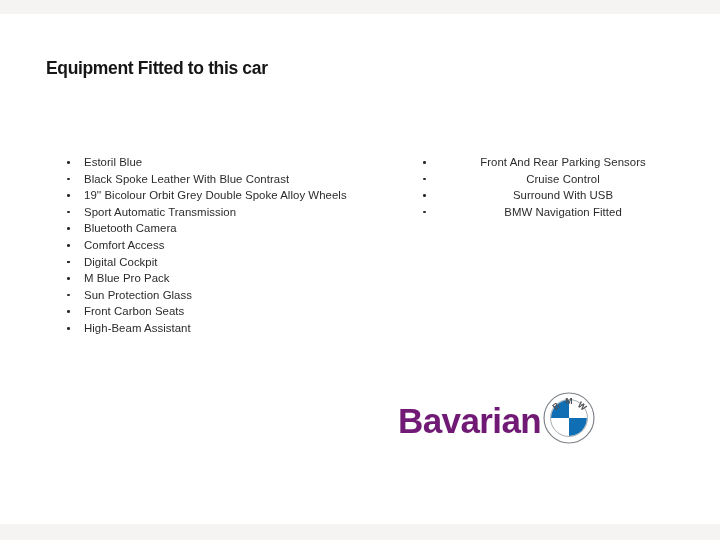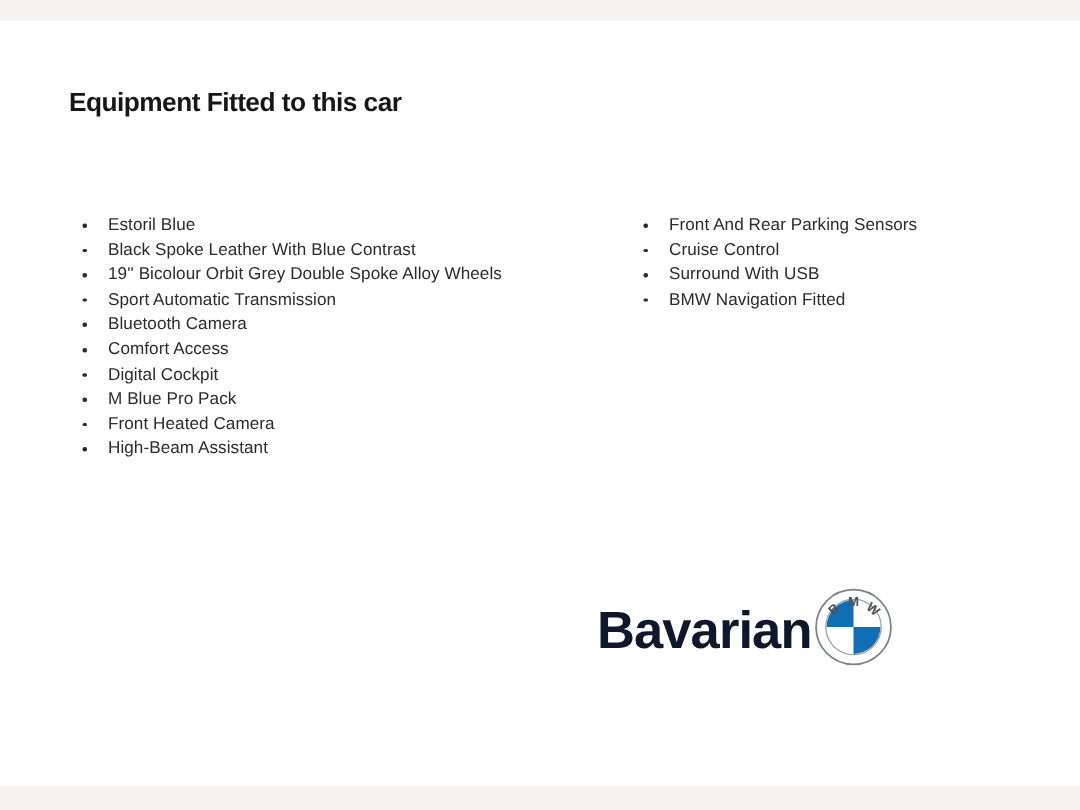--- a/index.html
+++ b/index.html
@@ -60,26 +60,27 @@
 
   .col {
     position: absolute;
     top: 0;
   }
   .col-left {
     left: 46px;
     width: 330px;
   }
   .col-right {
-    left: 420px;
+    left: 402px;
     width: 300px;
+    text-align: center;
   }
 
   ul.equip-list {
-    margin: 4px;
+    margin: 16px;
     padding: 0;
     list-style: none;
   }
 
   ul.equip-list li {
     position: relative;
     padding-left: 22px;
     margin: 0 0 0 0;
     font-size: 11.4px;
     line-height: 16.6px;
@@ -104,21 +105,21 @@
     width: 200px;
     height: 58px;
   }
 
   .brand-word {
     position: absolute;
     left: 0;
     top: 9px;
     font-size: 35px;
     font-weight: bold;
-    color: #0f172a;
+    color: #701a75;
     letter-spacing: -0.6px;
     line-height: 40px;
     white-space: nowrap;
   }
 
   .brand-mark {
     position: absolute;
     left: 145px;
     top: 0;
     width: 52px;
@@ -143,21 +144,22 @@
       <ul class="equip-list">
         <li><span class="bullet"></span><span>Estoril Blue</span></li>
         <li><span class="bullet"></span><span>Black Spoke Leather With Blue Contrast</span></li>
         <li><span class="bullet"></span><span>19'' Bicolour Orbit Grey Double Spoke Alloy Wheels</span></li>
         <li><span class="bullet"></span><span>Sport Automatic Transmission</span></li>
         <li><span class="bullet"></span><span>Bluetooth Camera</span></li>
         <li><span class="bullet"></span><span>Comfort Access</span></li>
         <li><span class="bullet"></span></li>
         <li><span class="bullet"></span><span>Digital Cockpit</span></li>
         <li><span class="bullet"></span><span>M Blue Pro Pack</span></li>
-        <li><span class="bullet"></span><span>Front Heated Camera</span></li>
+        <li><span class="bullet"></span><span>Sun Protection Glass</span></li>
+        <li><span class="bullet"></span><span>Front Carbon Seats</span></li>
         <li><span class="bullet"></span><span>High-Beam Assistant</span></li>
       </ul>
     </div>
 
     <div class="col col-right">
       <ul class="equip-list">
         <li><span class="bullet"></span><span>Front And Rear Parking Sensors</span></li>
         <li><span class="bullet"></span><span>Cruise Control</span></li>
         <li><span class="bullet"></span><span>Surround With USB</span></li>
         <li><span class="bullet"></span><span>BMW Navigation Fitted</span></li>

